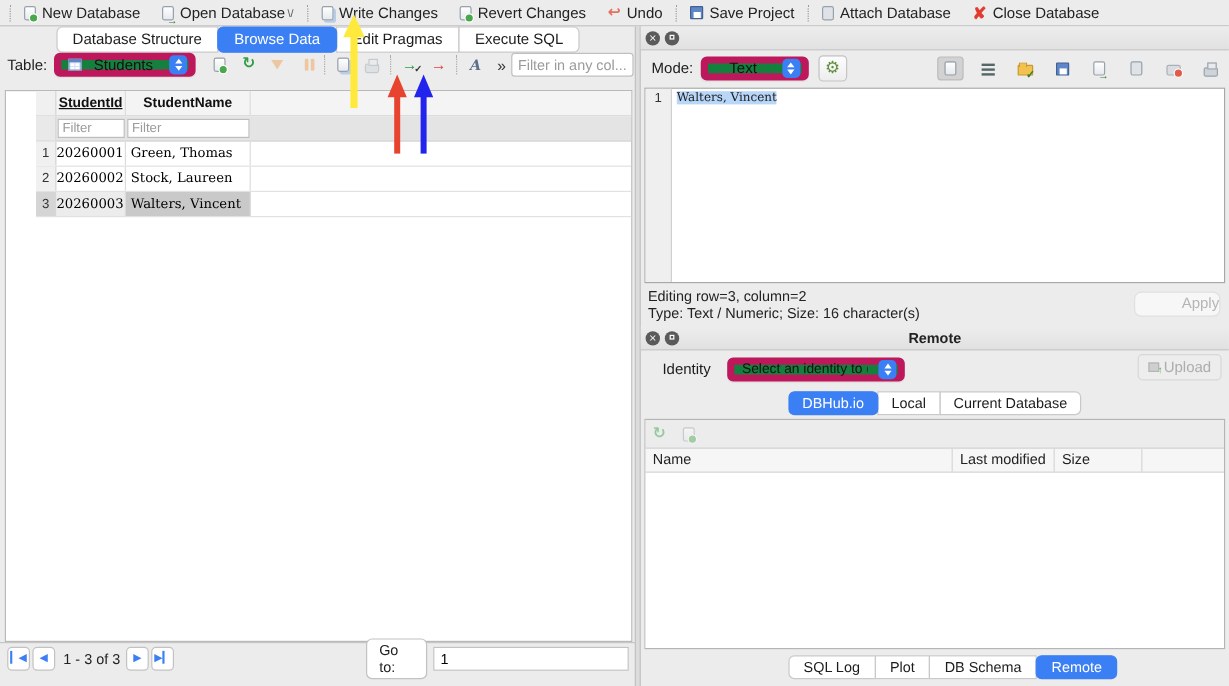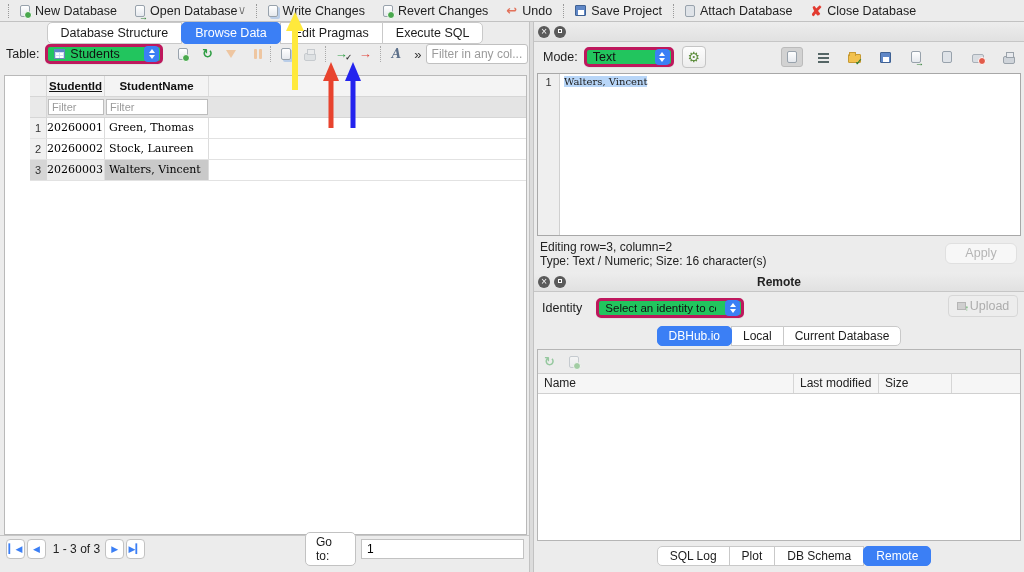--- a/index.html
+++ b/index.html
@@ -42,21 +42,21 @@
   .ic-lines { width:11px; height:10px; }
   .ic-lines::before { content:''; position:absolute; top:1px; left:0; width:11px; height:2px; background:#566; box-shadow:0 4px 0 #566, 0 8px 0 #566; }
   .ic-null { width:12px; height:9px; background:#d9dde2; border:1px solid #a8b0b8; border-radius:2px; margin-top:2px; }
   .ic-null::after { content:''; position:absolute; right:-3px; bottom:-3px; width:6px; height:6px; border-radius:50%; background:#e25b4a; border:1px solid #fff; }
   .ic-grid { width:11px; height:10px; background:#fff; border:1px solid #6b87b8; border-top:3px solid #5c86c5;
              background-image:linear-gradient(#cfe0f5 1px, transparent 1px), linear-gradient(90deg,#cfe0f5 1px, transparent 1px);
              background-size:4px 3px; }
   .disabled-ic { opacity:.45; }
 
   
-  .dropdown { display:flex; align-items:center; background:#22c55e; border:3px solid #be185d; border-radius:5px; height:20px; padding-left:6px; gap:5px; box-shadow:0 1px 1px rgba(0,0,0,.05); }
+  .dropdown { display:flex; align-items:center; background:#15803d; border:6px solid #be185d; border-radius:5px; height:20px; padding-left:6px; gap:5px; box-shadow:0 1px 1px rgba(0,0,0,.05);text-align:center; }
   .dropdown .dd-label { flex:1; font-size:12.5px; color:#111; white-space:nowrap; overflow:hidden; }
   .stepper { width:15px; height:16px; background:#3b7ff5; border-radius:4px; margin:1px 1px 1px 4px; display:flex; flex-direction:column; align-items:center; justify-content:center; gap:2px; flex:none; }
   .tri-up { width:0; height:0; border-left:3px solid transparent; border-right:3px solid transparent; border-bottom:4px solid #fff; }
   .tri-down { width:0; height:0; border-left:3px solid transparent; border-right:3px solid transparent; border-top:4px solid #fff; }
 
   
   .segbar { display:flex; justify-content:center; align-items:center; }
   .seg { background:#fff; border:1px solid #c9c9c9; margin-left:-1px; padding:3px 13px; font-size:12.5px; color:#1c1c1c; white-space:nowrap; cursor:default; }
   .seg:first-child { border-radius:5px 0 0 5px; margin-left:0; }
   .seg:last-child { border-radius:0 5px 5px 0; }
@@ -114,23 +114,23 @@
   .cell-icons { display:flex; align-items:center; gap:9px; margin-left:auto; margin-right:8px; }
   .cell-icons .mini-btn { width:22px; height:20px; }
   .pressed { background:#d2d2d2; border:1px solid #bbb; border-radius:3px; }
 
   .editor { position:absolute; left:537px; top:73px; width:484px; height:163px; background:#fff; border:1px solid #a8a8a8; display:flex; }
   .ed-gutter { width:22px; background:#efefef; border-right:1px solid #d0d0d0; text-align:center; font-size:11px; color:#333; padding-top:2px; }
   .ed-text { padding:2px 0 0 4px; font-family:"DejaVu Serif",serif; font-size:10px; }
   .ed-sel { background:#b8d6f8; }
 
   .cellinfo { position:absolute; left:534px; top:238px; width:490px; height:33px; padding:2px 6px; font-size:12px; color:#222; line-height:14px; }
-  .apply-btn { position:absolute; left:945px; top:243px; width:72px; height:21px; background:#f7f7f7; border:1px solid #e0e0e0; border-radius:6px; color:#b5b5b5; font-size:12.5px; text-align:center; line-height:19px; }
-
-  .identity-row { position:absolute; left:534px; top:292px; width:446px; height:32px; display:flex; align-items:center; padding-left:8px; }
+  .apply-btn { position:absolute; left:945px; top:243px; width:72px; height:21px; background:#f7f7f7; border:1px solid #e0e0e0; border-radius:6px; color:#b5b5b5; font-size:12.5px; text-align:right; line-height:19px; }
+
+  .identity-row { position:absolute; left:534px; top:292px; width:446px; height:32px; display:flex; align-items:center; padding-left:18px; }
   .identity-row .lbl { font-size:12.5px; margin-right:14px; }
   .upload-btn { position:absolute; left:948px; top:295px; width:70px; height:22px; background:#ededed; border:1px solid #d7d7d7; border-radius:4px; color:#adadad; font-size:12.5px; display:flex; align-items:center; justify-content:center; gap:4px; }
   .up-ic { width:9px; height:8px; background:#cfcfcf; border:1px solid #b5b5b5; position:relative; }
   .up-ic::after { content:'\2191'; position:absolute; right:-4px; bottom:-4px; color:#57a85b; font-size:8px; font-weight:bold; }
 
   .remote-tabs { position:absolute; left:534px; top:326px; width:490px; }
   .remote-tabs .seg { padding:2px 11px; font-size:12px; }
 
   .remote-box { position:absolute; left:537px; top:349px; width:484px; height:192px; background:#fff; border:1px solid #b5b5b5; }
   .remote-toolbar { height:24px; background:#ececec; border-bottom:1px solid #cfcfcf; display:flex; align-items:center; padding-left:6px; gap:14px; }

